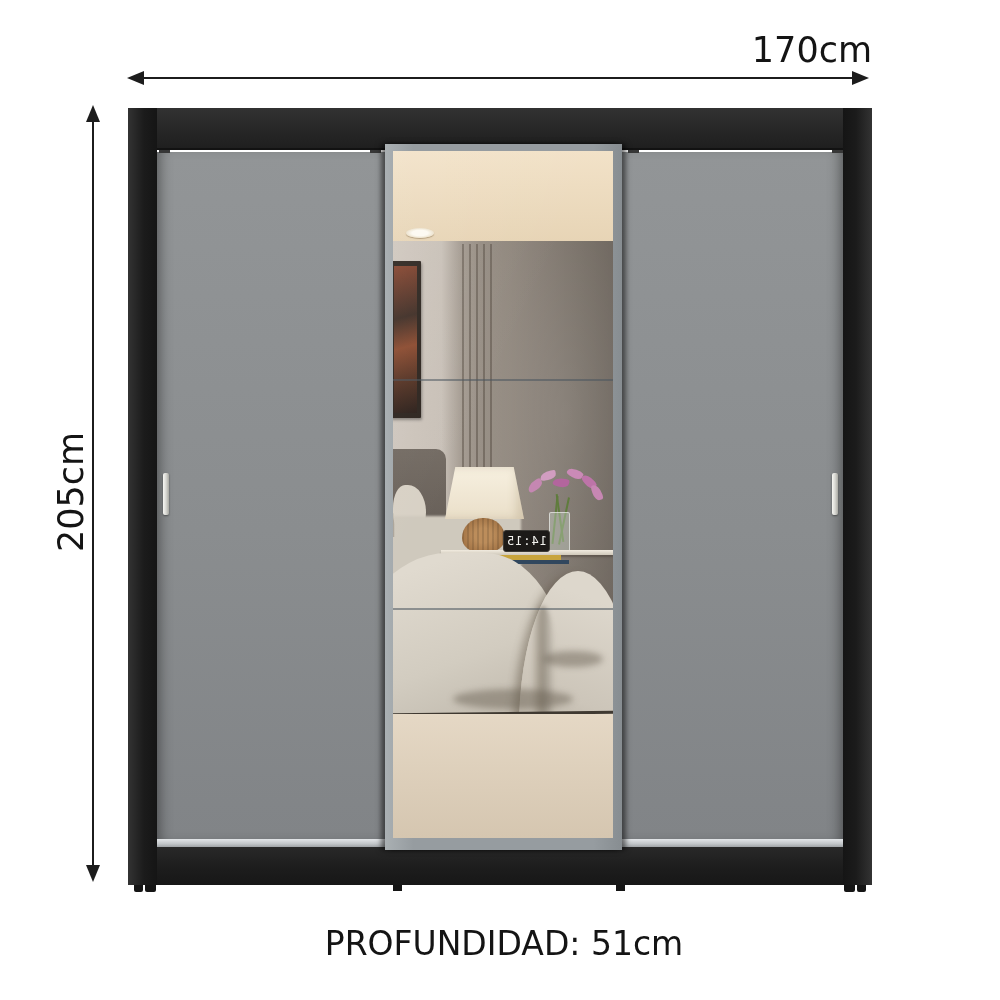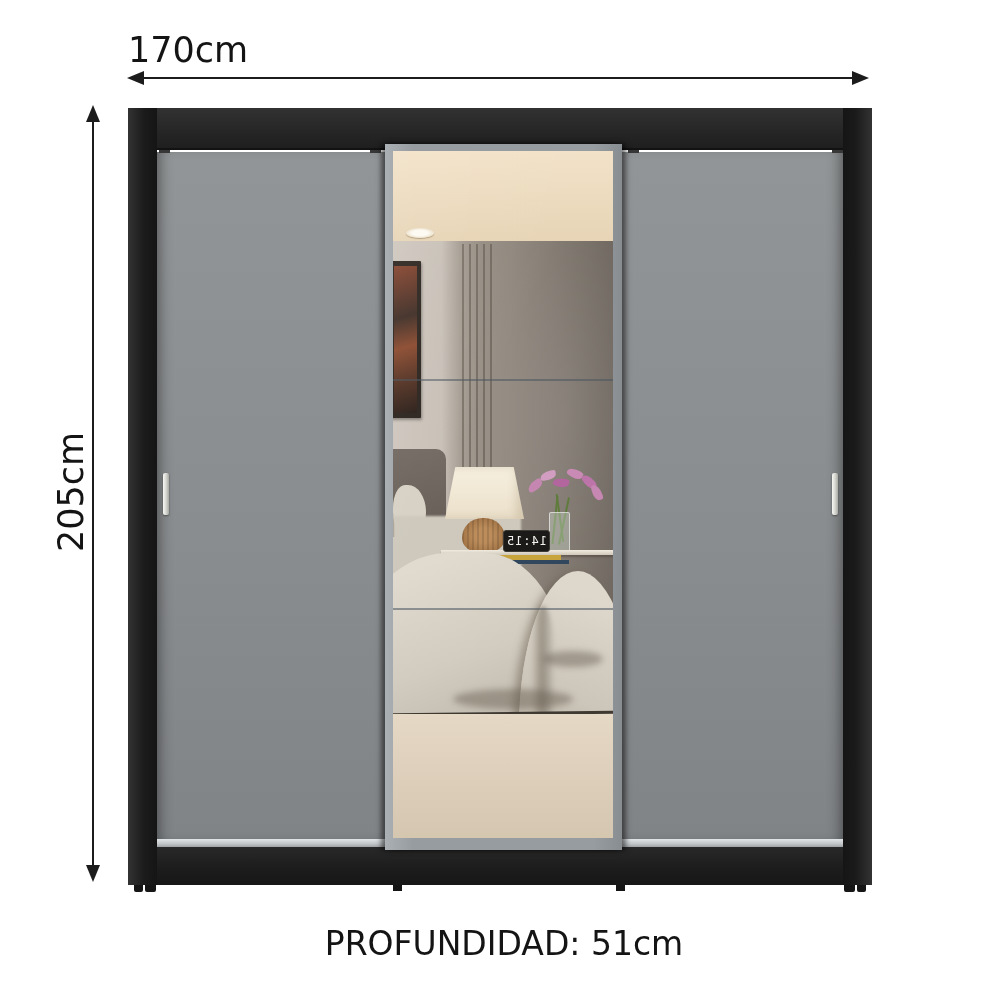--- a/index.html
+++ b/index.html
@@ -77,21 +77,21 @@
   .blanket-line{left:-2px;top:561px;width:224px;height:3px;background:#3f3931;transform:rotate(-0.6deg);}
   .bedbase{left:0;top:563px;width:220px;height:124px;background:linear-gradient(180deg,#e5d8c5,#d5c6b0);}
   .seam{left:0;width:220px;height:2px;background:rgba(75,85,95,.55);}
   .glass-sheen{left:0;top:0;width:220px;height:687px;background:linear-gradient(115deg,rgba(255,255,255,.09) 0%,rgba(255,255,255,.03) 22%,transparent 40%);}
 </style>
 </head>
 <body>
 
 <div class="canvas">
 
-  <div class="abs dim-label" style="left:128px;top:30px;width:744px;text-align:left;">170cm</div>
+  <div class="abs dim-label" style="left:128px;top:30px;width:744px;text-align:right;">170cm</div>
   <div class="abs" style="left:127px;top:71px;width:742px;height:14px;">
     <div class="abs ah ah-left" style="left:0;top:0;"></div>
     <div class="abs hline" style="left:14px;top:6px;width:714px;"></div>
     <div class="abs ah ah-right" style="right:0;top:0;"></div>
   </div>
 
   <div class="abs dim-label" style="left:-40px;top:471px;width:224px;height:42px;text-align:center;transform:rotate(-90deg);">205cm</div>
   <div class="abs" style="left:86px;top:105px;width:14px;height:777px;">
     <div class="abs ah ah-up" style="left:0;top:0;"></div>
     <div class="abs vline" style="left:6px;top:14px;height:749px;"></div>

